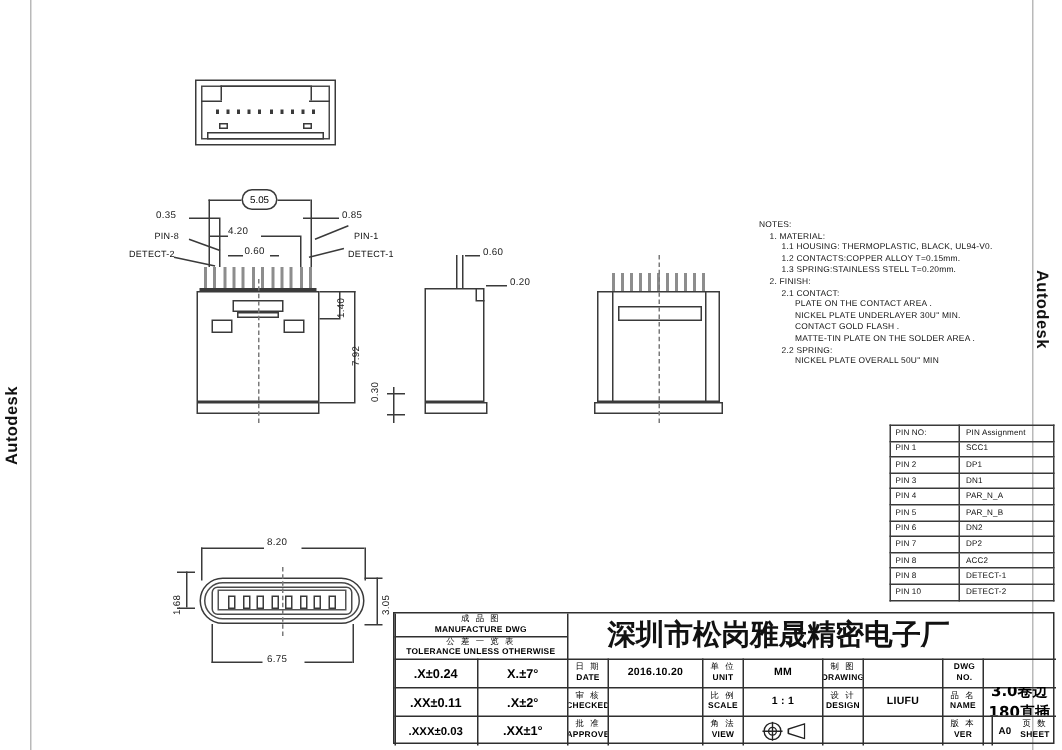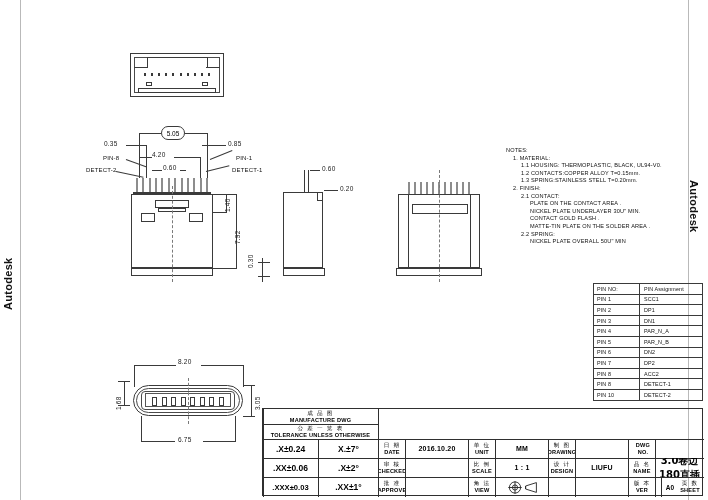--- a/index.html
+++ b/index.html
@@ -341,21 +341,21 @@
       <span class="en">TOLERANCE UNLESS OTHERWISE</span>
     </div>
 
     <div class="cell" style="left:0px;top:30px;width:55px;height:19px;">
         <span class="tol">.X±0.24</span>
       </div>
     <div class="cell" style="left:56px;top:30px;width:59px;height:19px;">
         <span class="tol">X.±7°</span>
       </div>
     <div class="cell" style="left:0px;top:49px;width:55px;height:19px;">
-        <span class="tol">.XX±0.06</span>
+        <span class="tol">.XX±0.11</span>
       </div>
     <div class="cell" style="left:56px;top:49px;width:59px;height:19px;">
         <span class="tol">.X±2°</span>
       </div>
     <div class="cell" style="left:0px;top:68px;width:55px;height:20px;">
         <span class="tol" style="font-size:7.6px;">.XXX±0.03</span>
       </div>
     <div class="cell" style="left:56px;top:68px;width:59px;height:20px;">
         <span class="tol">.XX±1°</span>
       </div>
@@ -449,14 +449,15 @@
     </div>
     <div class="cell" style="left:393px;top:68px;width:28px;height:20px;">
         <span class="valsm" style="font-size:6.5px;">A0</span>
       </div>
     <div class="cell stack" style="left:414px;top:68px;width:26px;height:20px;">
       <span class="cn">页 数</span>
       <span class="en">SHEET</span>
     </div>
   </div>
 
+  <div class="company">深圳市松岗雅晟精密电子厂</div>
 
 </div>
 
 </body></html>

